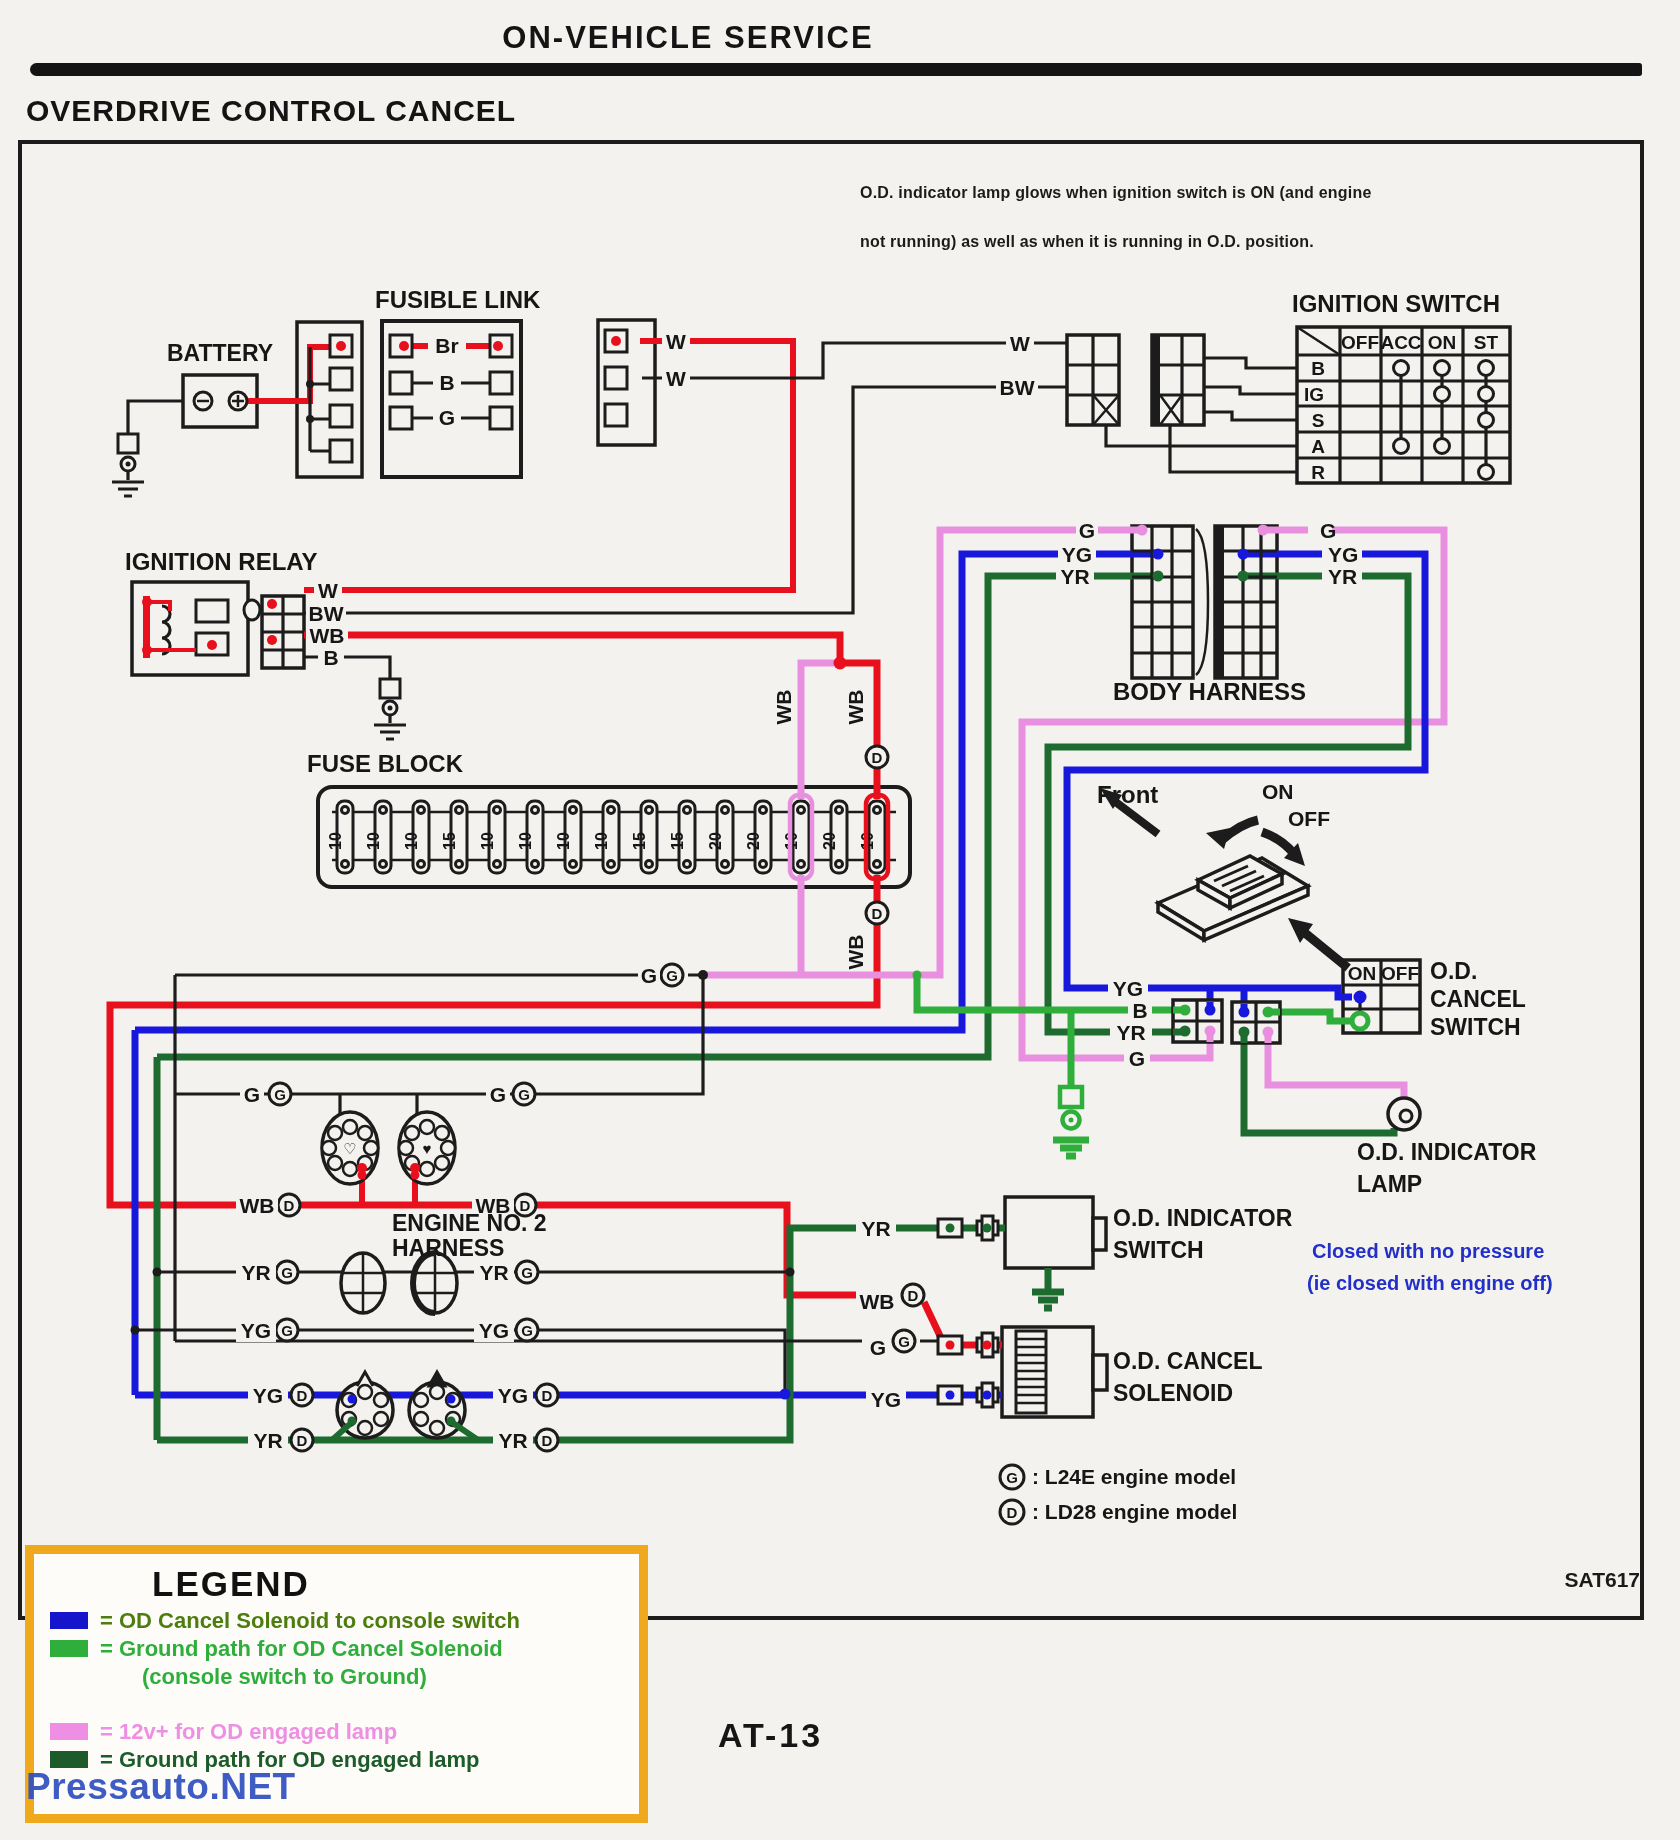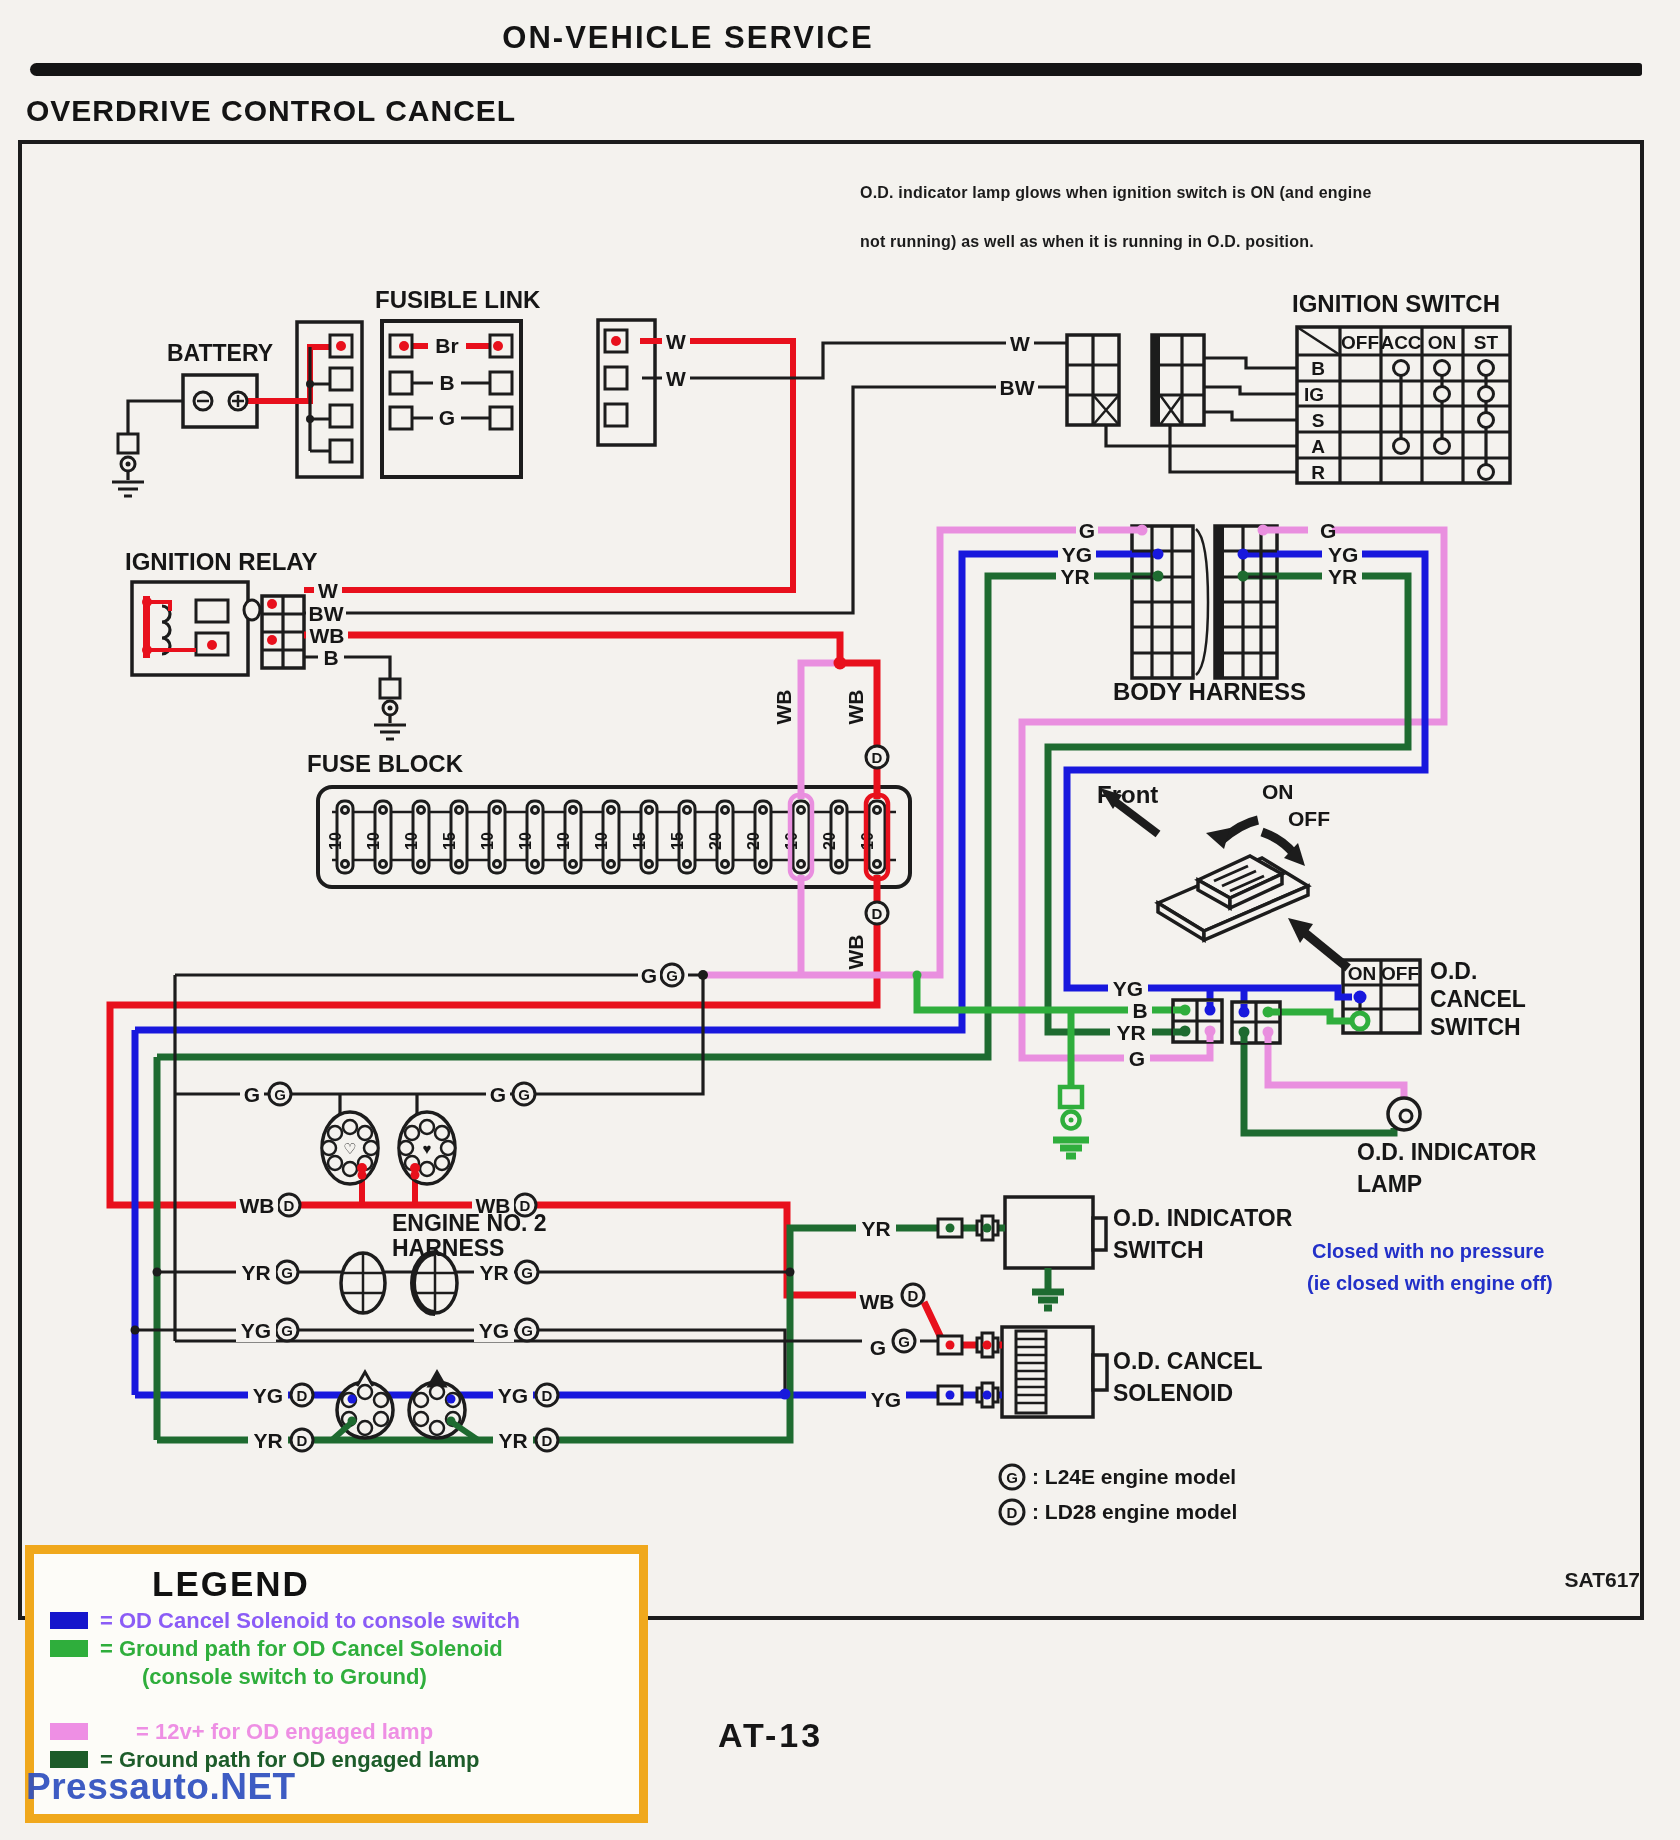--- a/index.html
+++ b/index.html
@@ -663,32 +663,32 @@
       <polygon points="1198,880 1198,890 1230,908 1230,898" class="box"></polygon>
       <polygon points="1230,898 1230,908 1282,884 1282,874" class="box"></polygon>
       <path d="M1214,881 L1248,866 M1222,886 L1256,871 M1230,891 L1264,876" stroke="#1c1c1c" stroke-width="3" fill="none"></path>
       <polygon points="1288,918 1313,924 1300,943" fill="#1c1c1c"></polygon>
       <path d="M1305,933 L1348,968" stroke="#1c1c1c" stroke-width="9" fill="none"></path>
     </g>
   </svg>
 
   <div class="abs legend">
     <div class="legend-title">LEGEND</div>
-    <div class="lrow" style="color: #8b5cf6;">
+    <div class="lrow" style="color: #4d7c0f;">
       <span class="sw" style="background: rgb(21, 21, 204);"></span>
       <span>= OD Cancel Solenoid to console switch</span>
     </div>
     <div class="lrow" style="color: rgb(47, 174, 60);">
       <span class="sw" style="background: rgb(47, 174, 60);"></span>
       <span>= Ground path for OD Cancel Solenoid</span>
     </div>
     <div class="lrow indent" style="color: rgb(47, 174, 60);">
       <span>(console switch to Ground)</span>
     </div>
-    <div class="lrow gap" style="color: rgb(238, 143, 228); gap: 36px;">
+    <div class="lrow gap" style="color: rgb(238, 143, 228);">
       <span class="sw" style="background: rgb(238, 143, 228);"></span>
       <span>= 12v+ for OD engaged lamp</span>
     </div>
     <div class="lrow" style="color: rgb(29, 92, 42);">
       <span class="sw" style="background: rgb(29, 92, 42);"></span>
       <span>= Ground path for OD engaged lamp</span>
     </div>
   </div>
 
   <div class="abs watermark">Pressauto.NET</div>

